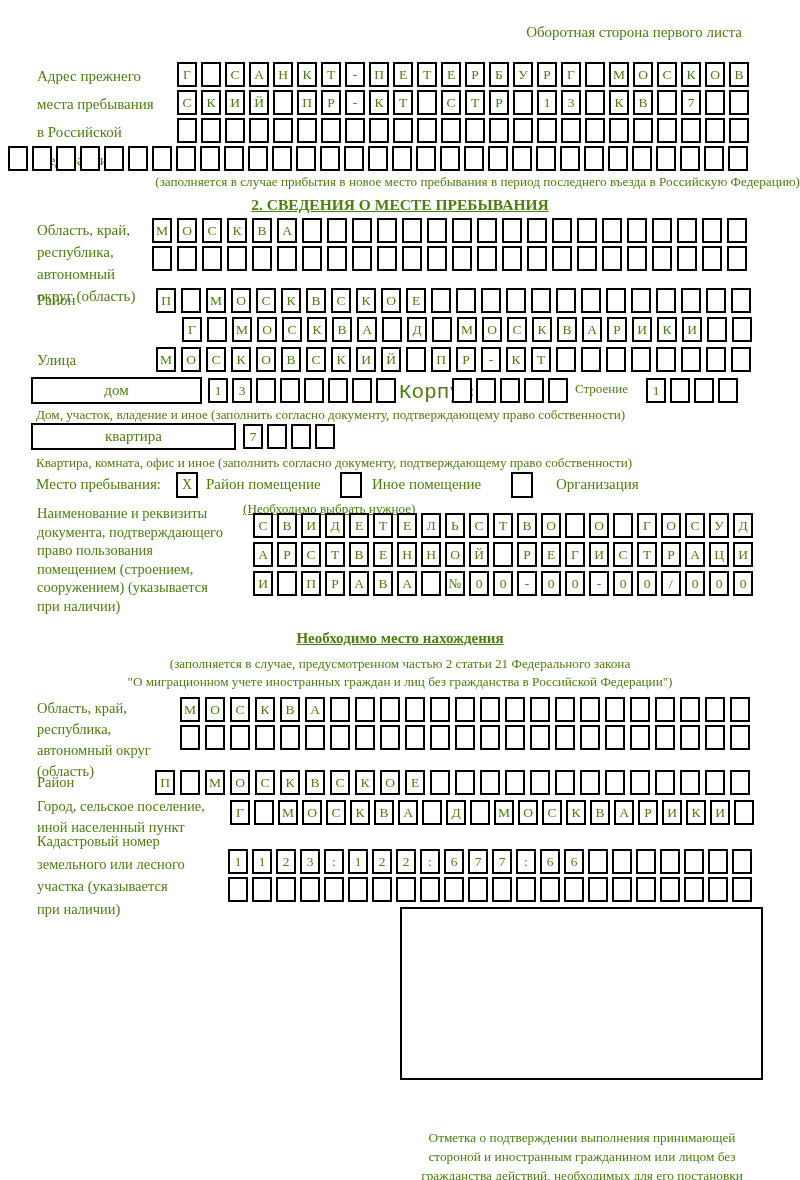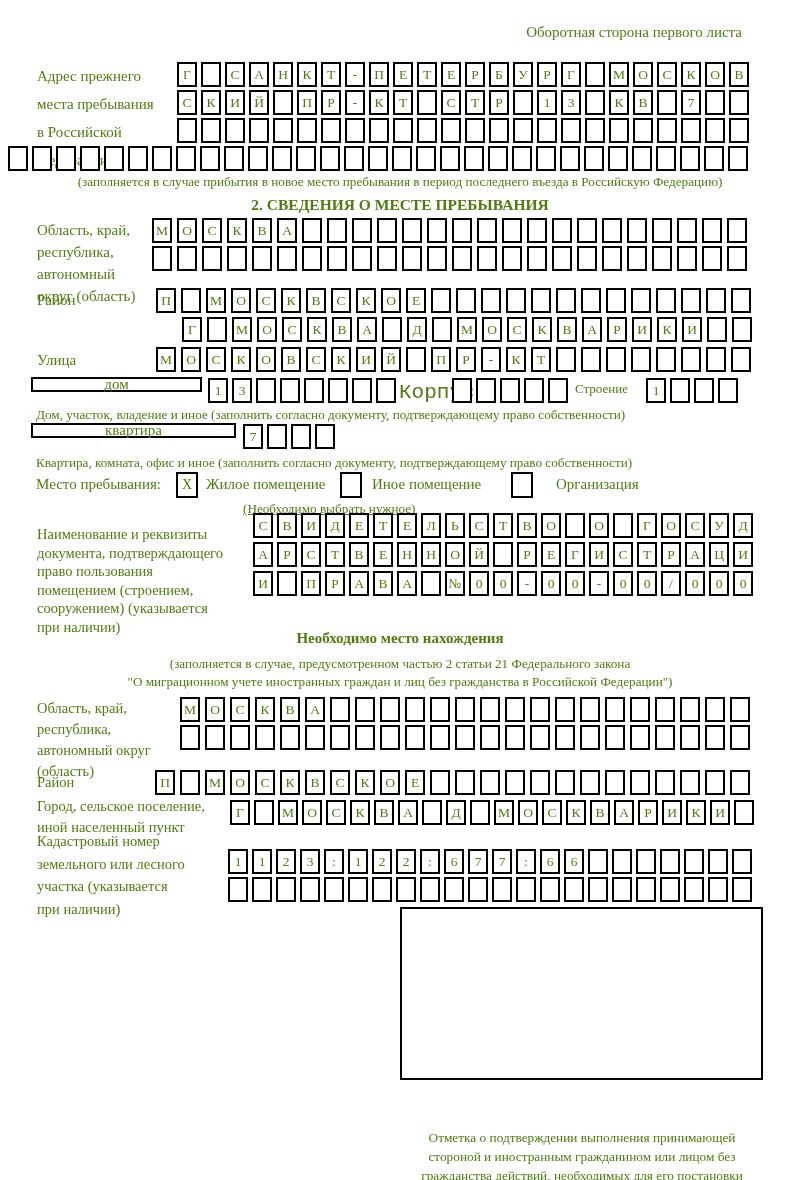--- a/index.html
+++ b/index.html
@@ -4,31 +4,31 @@
 <style>
   html,body{margin:0;padding:0;background:#fff;}
   .page{
     position:relative;width:800px;height:1180px;background:#fff;
     font-family:"Liberation Serif","DejaVu Serif",serif;color:#4d7c0f;overflow:hidden;
   }
   .abs{position:absolute;}
   .lbl{position:absolute;white-space:pre-line;font-size:15px;line-height:22px;}
   .cap{position:absolute;font-size:13.2px;}
   .center{left:0;width:800px;text-align:center;}
-  .bold{font-weight:bold;}
+  .bold{font-weight:bold;text-decoration:underline;}
   .row{position:absolute;display:flex;gap:4px;}
   .g5{gap:5px;}
   .cell{
     width:20px;height:25px;flex:0 0 20px;box-sizing:border-box;
     border:2px solid #000;background:#fff;
     display:flex;align-items:center;justify-content:center;
     font-size:13.5px;line-height:1;
   }
   .fieldbox{
-    position:absolute;box-sizing:border-box;border:2px solid #000;height:15px;
+    position:absolute;box-sizing:border-box;border:2px solid #000;height:27px;
     display:flex;align-items:center;justify-content:center;font-size:15px;background:#fff;
   }
   .chk{
     position:absolute;width:22px;height:26px;box-sizing:border-box;border:2px solid #000;
     display:flex;align-items:center;justify-content:center;font-size:14px;background:#fff;
   }
   .stamp{
     position:absolute;left:400px;top:907px;width:363px;height:173px;
     box-sizing:border-box;border:2px solid #000;background:#fff;
   }
@@ -148,21 +148,21 @@
       <span class="cell"></span>
       <span class="cell"></span>
       <span class="cell"></span>
       <span class="cell"></span>
       <span class="cell"></span>
       <span class="cell"></span>
       <span class="cell"></span>
       <span class="cell"></span>
       <span class="cell"></span>
     </div>
-  <div class="cap center" style="top:174px;">(заполняется в случае прибытия в новое место пребывания в период последнего въезда в Российскую Федерацию)</div>
+  <div class="cap center" style="top:174px;text-align:right;">(заполняется в случае прибытия в новое место пребывания в период последнего въезда в Российскую Федерацию)</div>
 
   <div class="abs center bold" style="top:196px;font-size:15.5px;">2. СВЕДЕНИЯ О МЕСТЕ ПРЕБЫВАНИЯ</div>
 
   <div class="lbl" style="left:37px;top:219px;">Область, край,
 республика,
 автономный
 округ (область)</div>
   <div class="row g5" style="left:152px;top:218px;">
       <span class="cell">М</span>
       <span class="cell">О</span>
@@ -330,28 +330,28 @@
   <div class="row" style="left:243px;top:424px;">
       <span class="cell">7</span>
       <span class="cell"></span>
       <span class="cell"></span>
       <span class="cell"></span>
     </div>
   <div class="cap" style="left:36px;top:455px;">Квартира, комната, офис и иное (заполнить согласно документу, подтверждающему право собственности)</div>
 
   <div class="abs" style="left:36px;top:476px;font-size:15px;">Место пребывания:</div>
   <div class="chk" style="left:176px;top:472px;">X</div>
-  <div class="abs" style="left:206px;top:476px;font-size:15px;">Жилое помещение</div>
+  <div class="abs" style="left:206px;top:476px;font-size:15px;">Район помещение</div>
   <div class="chk" style="left:340px;top:472px;"></div>
   <div class="abs" style="left:372px;top:476px;font-size:15px;">Иное помещение</div>
   <div class="chk" style="left:511px;top:472px;"></div>
   <div class="abs" style="left:556px;top:476px;font-size:15px;">Организация</div>
   <div class="cap" style="left:243px;top:501px;text-decoration:underline;">(Необходимо выбрать нужное)</div>
 
-  <div class="lbl" style="left:37px;top:525px;font-size:14.5px;line-height:18.5px;">Наименование и реквизиты
+  <div class="lbl" style="left:37px;top:504px;font-size:14.5px;line-height:18.5px;">Наименование и реквизиты
 документа, подтверждающего
 право пользования
 помещением (строением,
 сооружением) (указывается
 при наличии)</div>
   <div class="row" style="left:253px;top:513px;">
       <span class="cell">С</span>
       <span class="cell">В</span>
       <span class="cell">И</span>
       <span class="cell">Д</span>

